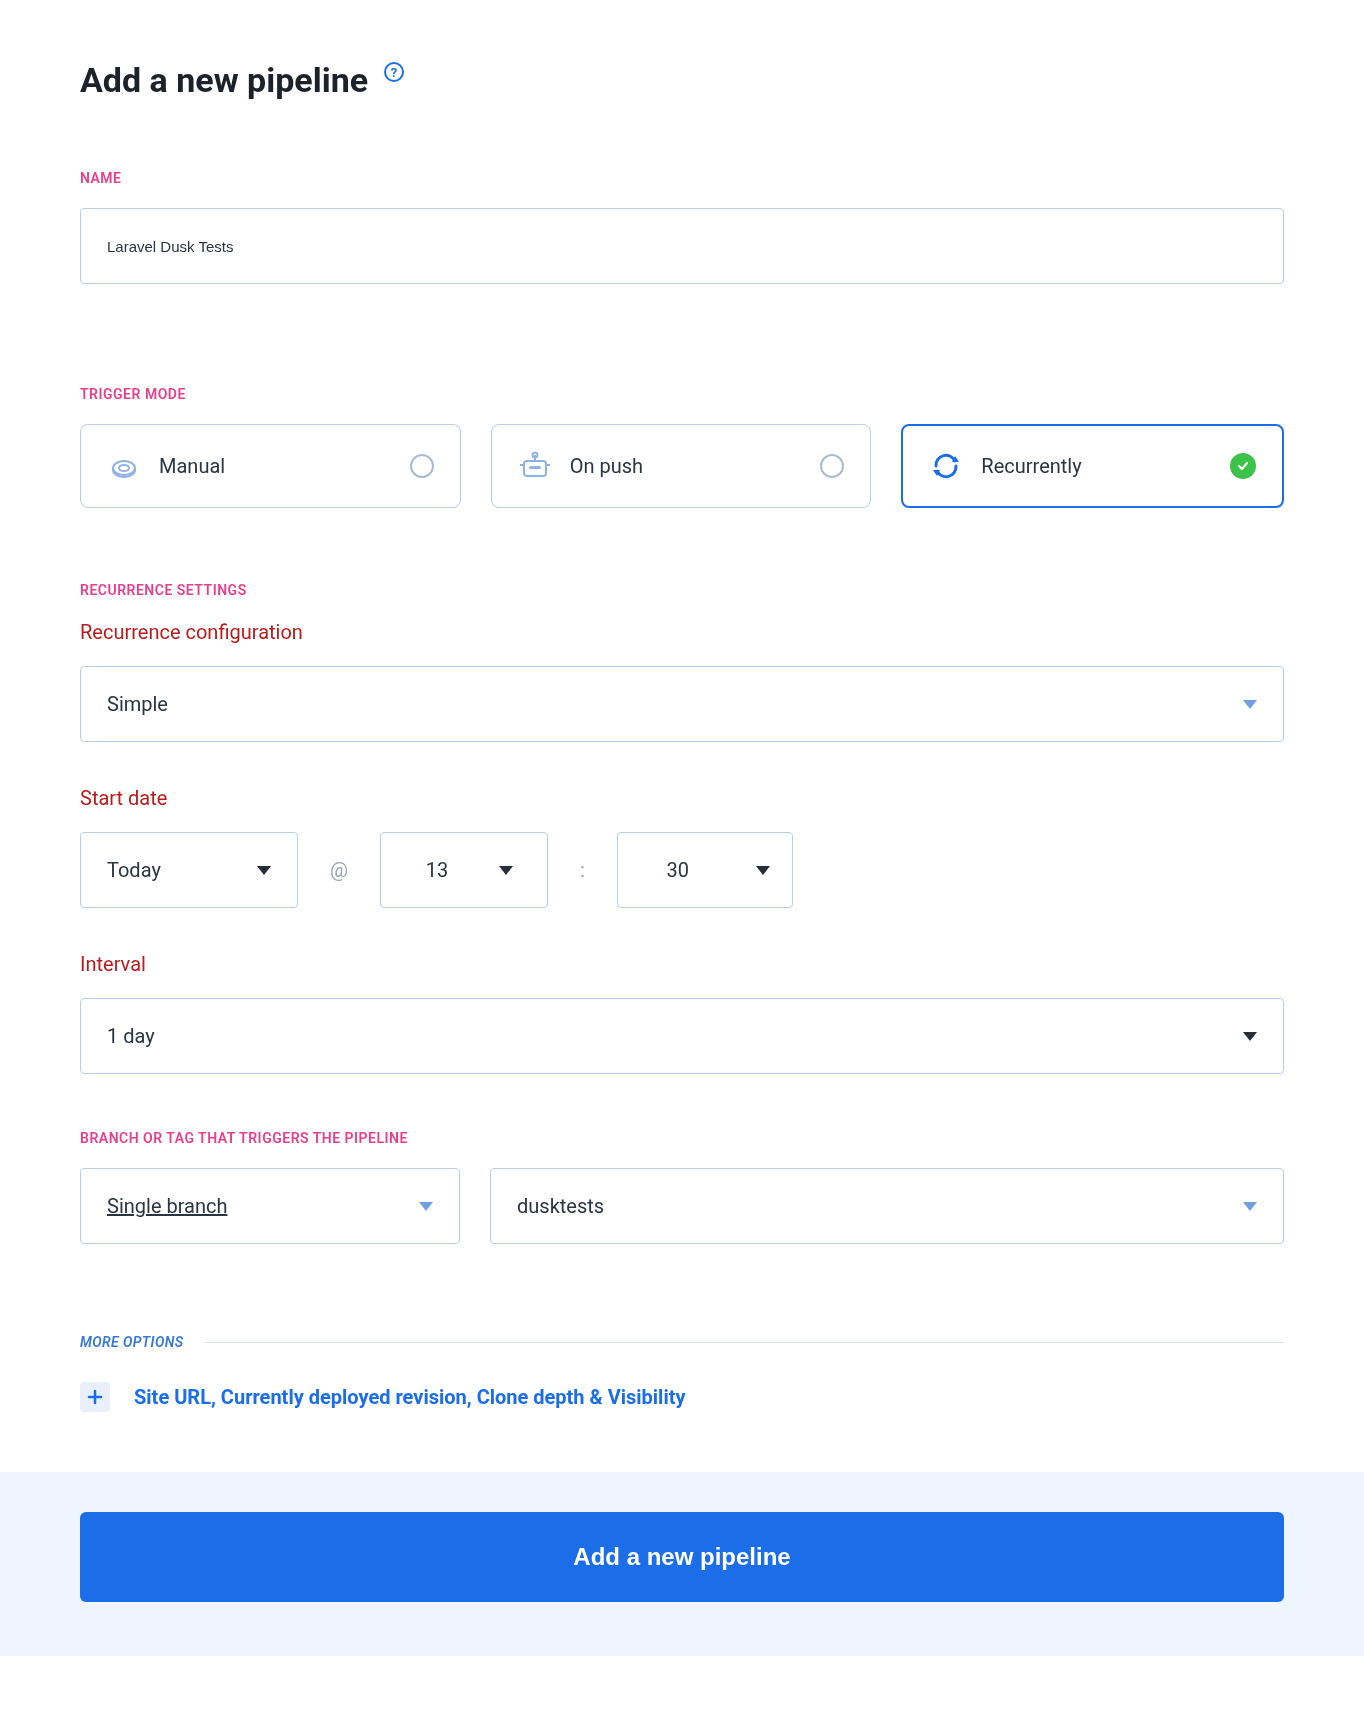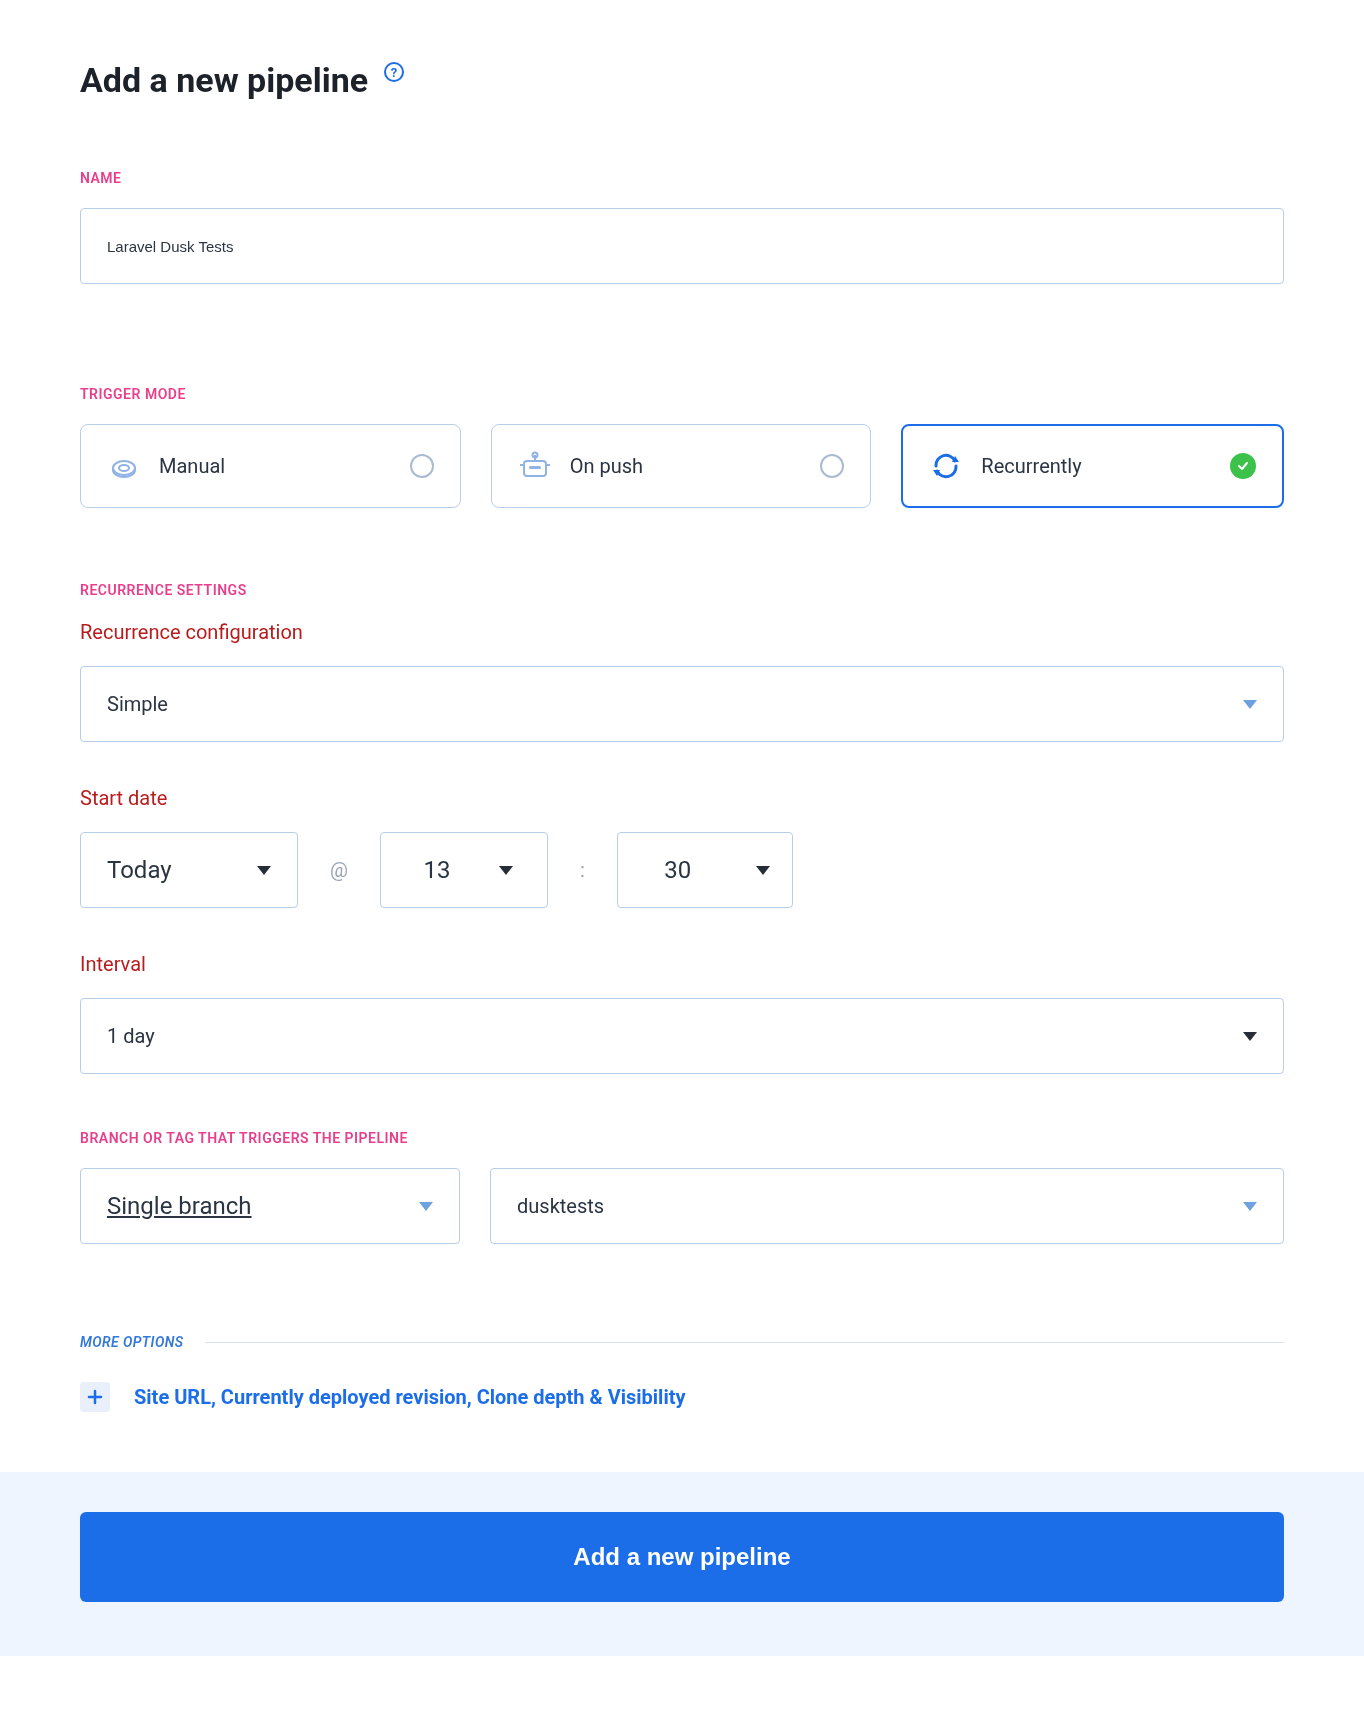--- a/index.html
+++ b/index.html
@@ -123,21 +123,21 @@
     align-items: center;
     justify-content: space-between;
     cursor: pointer;
     margin-bottom: 44px;
   }
   .select-compact {
     height: 76px;
     border: 1px solid #b8cde8;
     border-radius: 4px;
     padding: 0 26px;
-    font-size: 24px;
+    font-size: 20px;
     color: #2b3442;
     display: flex;
     align-items: center;
     justify-content: space-between;
     cursor: pointer;
     gap: 48px;
   }
   .caret-down {
     width: 0; height: 0;
     border-left: 7px solid transparent;

